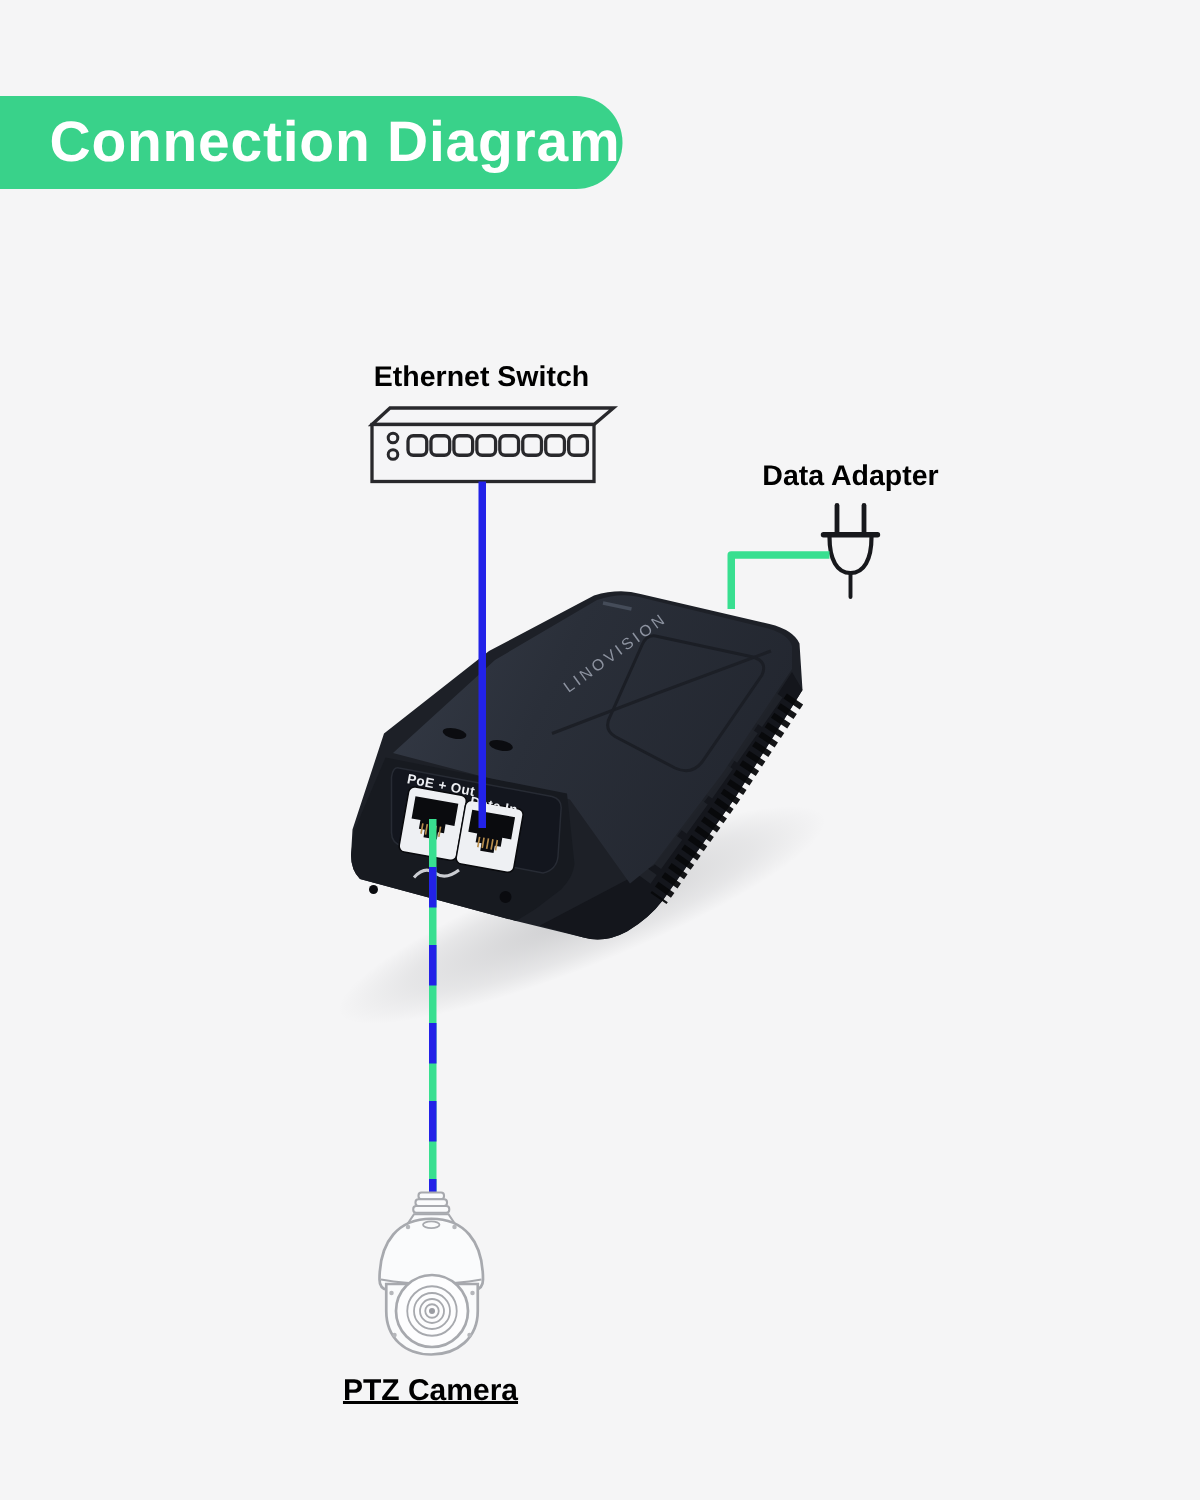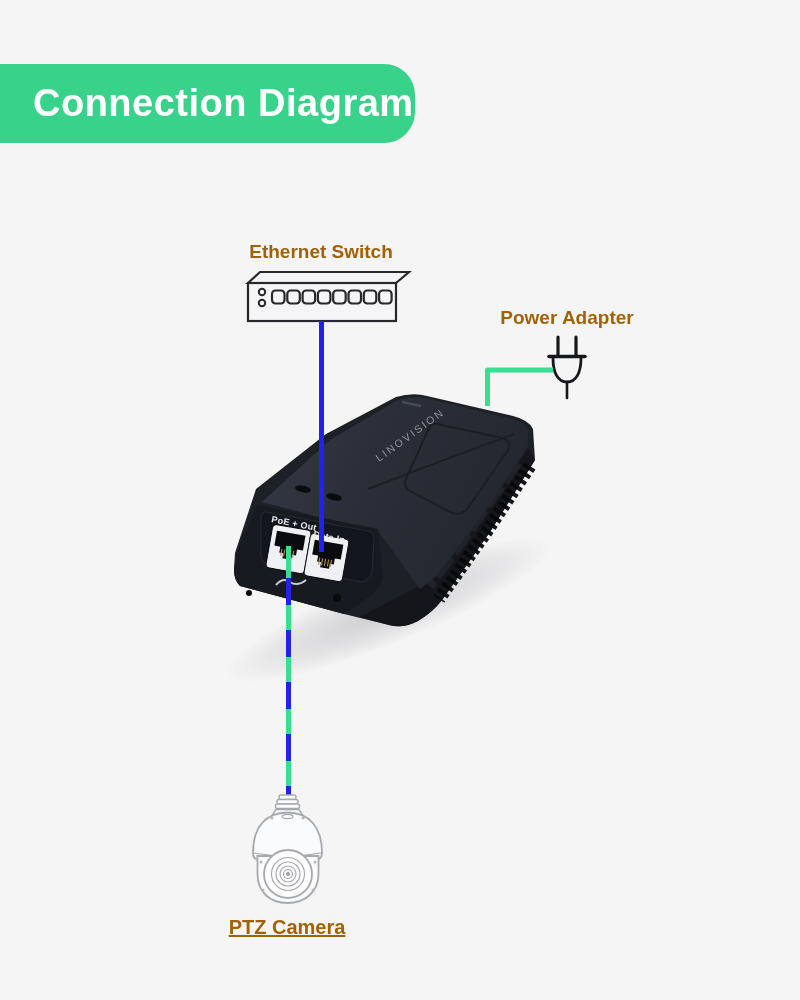--- a/index.html
+++ b/index.html
@@ -5,48 +5,48 @@
   html,body{margin:0;padding:0;}
   body{
     width:800px;height:1000px;
     background:#f5f5f6;
     position:relative;
     overflow:hidden;
     font-family:"Liberation Sans", sans-serif;
   }
   .banner{
     position:absolute;left:0;top:64px;
-    width:415px;height:79px;
+    width:415px;height:62px;
     background:#39d28a;
     border-radius:0 31px 31px 0;
     display:flex;align-items:center;
     padding-left:33px;box-sizing:border-box;
   }
   .banner-title{
     color:#ffffff;font-size:38px;font-weight:bold;letter-spacing:.5px;
   }
   .node-label{
     position:absolute;width:300px;text-align:center;
-    color:#a16207;font-weight:bold;font-size:19px;
+    color:#000000;font-weight:bold;font-size:19px;
   }
   #label-switch{left:171px;top:241px;}
   #label-adapter{left:417px;top:307px;}
   #label-camera{left:137px;top:916px;font-size:20px;text-decoration:underline;}
   svg{position:absolute;left:0;top:0;}
   svg text{font-family:"Liberation Sans", sans-serif;}
 </style>
 </head>
 <body>
 
 <div class="banner">
   <span class="banner-title">Connection Diagram</span>
 </div>
 
 <div class="node-label" id="label-switch">Ethernet Switch</div>
-<div class="node-label" id="label-adapter">Power Adapter</div>
+<div class="node-label" id="label-adapter">Data Adapter</div>
 <div class="node-label" id="label-camera">PTZ Camera</div>
 
 <svg width="800" height="1000" viewBox="0 0 800 1000">
   <defs>
     <linearGradient id="topFace" x1="0" y1="0" x2="1" y2="0.35">
       <stop offset="0" stop-color="#353b47"></stop>
       <stop offset="0.45" stop-color="#2a2f39"></stop>
       <stop offset="1" stop-color="#232730"></stop>
     </linearGradient>
     <radialGradient id="shadowGrad" cx="0.5" cy="0.5" r="0.5">

